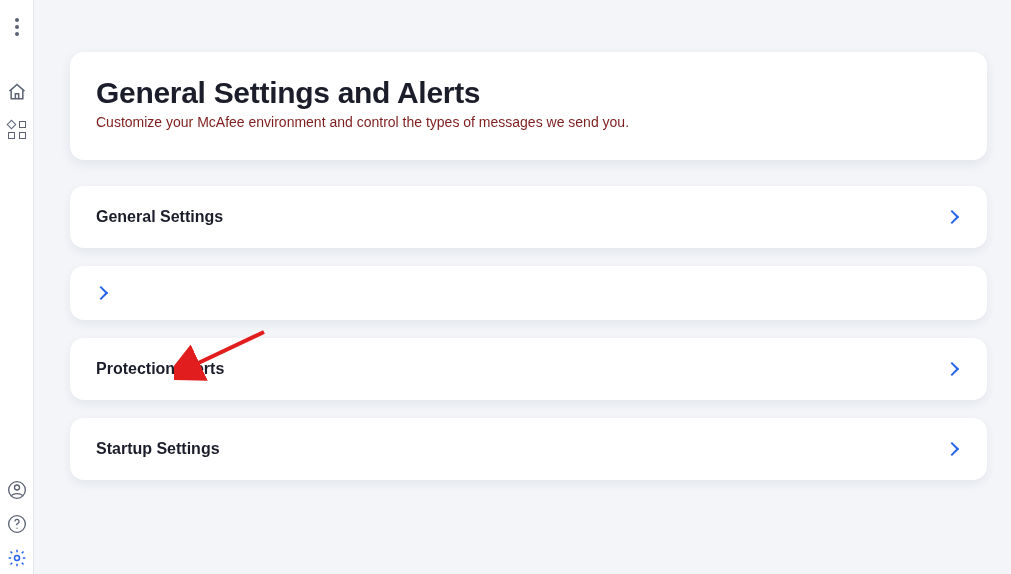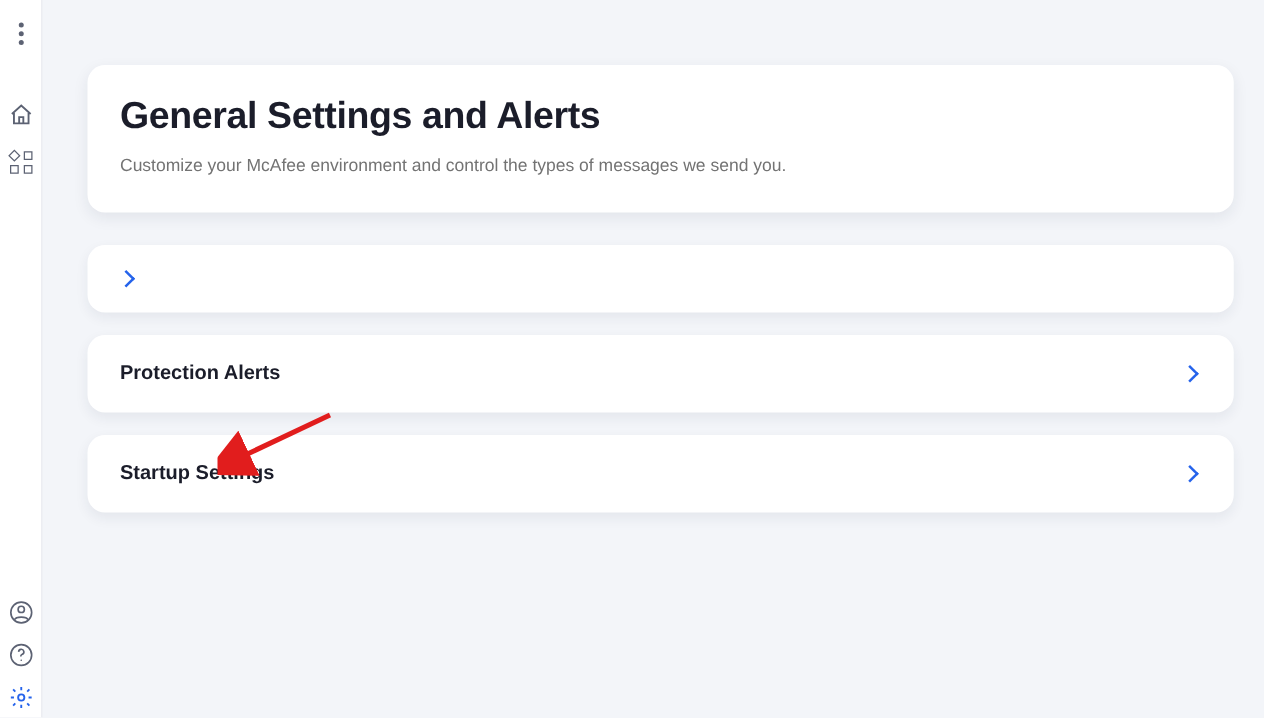--- a/index.html
+++ b/index.html
@@ -56,25 +56,25 @@
     border-radius: 14px;
     padding: 24px 26px 30px 26px;
     box-shadow: 0 4px 12px rgba(30,40,70,0.08);
     margin-bottom: 26px;
   }
   .page-title {
     font-size: 30px;
     font-weight: 800;
     color: #1b1d2a;
     letter-spacing: -0.3px;
-    margin-bottom: 14px;
+    margin-bottom: 4px;
   }
   .page-subtitle {
     font-size: 14px;
-    color: #737373;
+    color: #7f1d1d;
   }
   .list { display:flex; flex-direction:column; gap:18px; }
   .row {
     background:#ffffff;
     border-radius: 14px;
     padding: 22px 26px;
     box-shadow: 0 4px 10px rgba(30,40,70,0.07);
     display:flex; align-items:center; justify-content:space-between;
     cursor: pointer;
     position: relative;
@@ -148,20 +148,24 @@
   </div>
 </div>
 
 <div class="main">
   <div class="header-card">
     <h1 class="page-title">General Settings and Alerts</h1>
     <p class="page-subtitle">Customize your McAfee environment and control the types of messages we send you.</p>
   </div>
   <div class="list">
     <div class="row">
+      <span class="row-label">General Settings</span>
+      <span class="chevron"></span>
+    </div>
+    <div class="row">
       <span class="chevron"></span>
     </div>
     <div class="row">
       <span class="row-label">Protection Alerts</span>
       <span class="chevron"></span>
     </div>
     <div class="row">
       <span class="row-label">Startup Settings</span>
       <span class="chevron"></span>
     </div>

